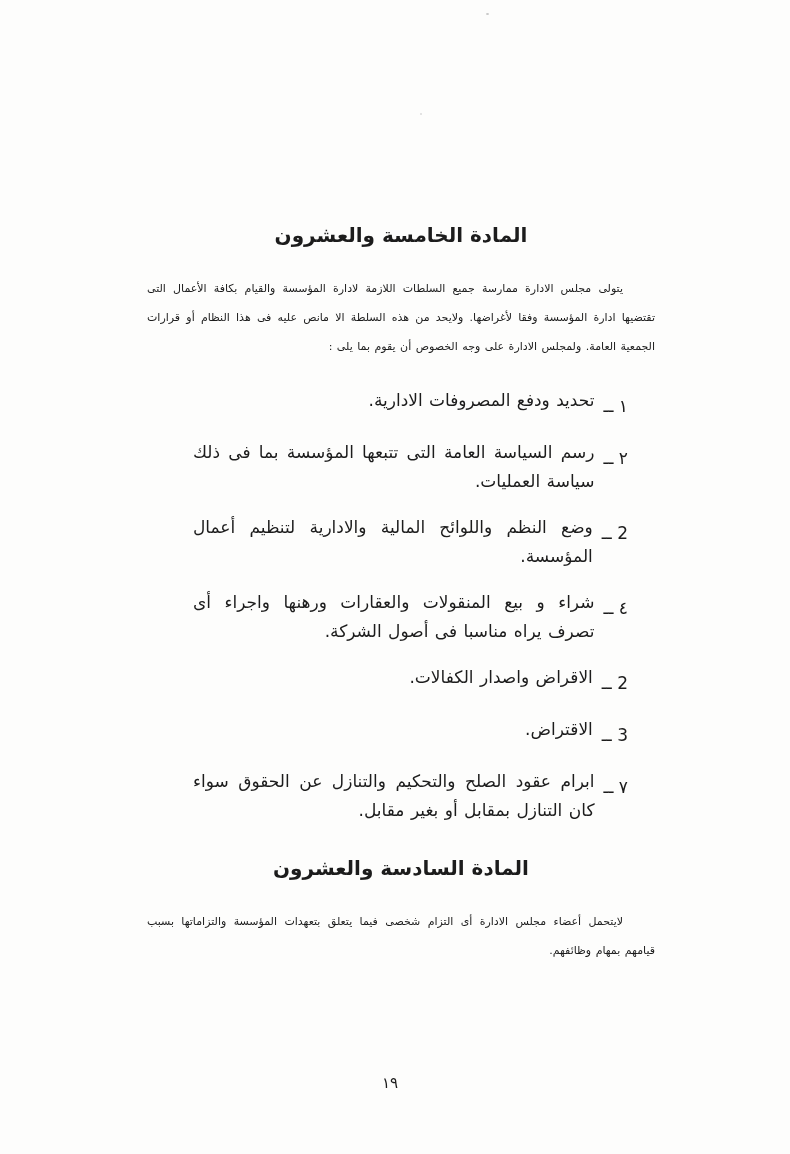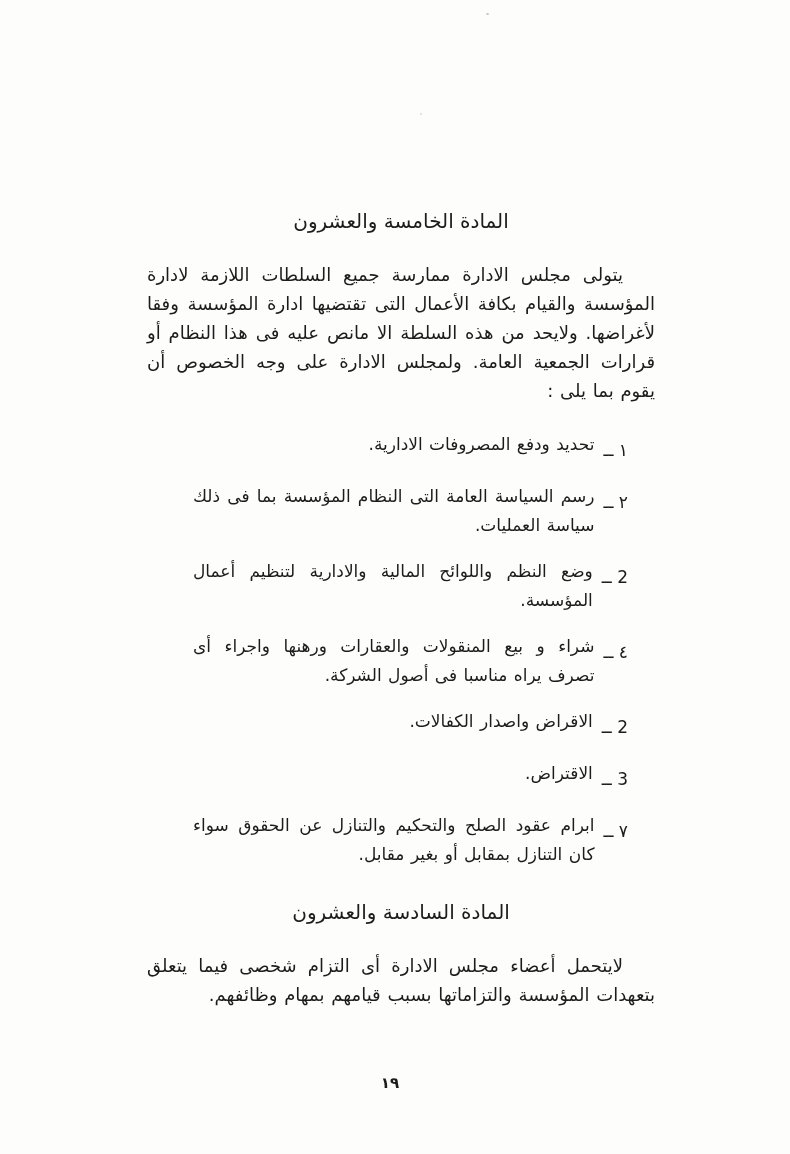--- a/index.html
+++ b/index.html
@@ -19,30 +19,30 @@
     background: var(--paper);
     color: var(--ink);
     direction: rtl;
     font-family: "DejaVu Sans", sans-serif;
     padding: 208px 135px 0 147px;
     overflow: hidden;
   }
   .article-heading {
     font-size: 20px;
     line-height: 27px;
-    font-weight: normal;
+    font-weight: bold;
     text-align: center;
-    margin: 0 0 25px 0;
+    margin: 14px 0 25px 0;
   }
   .article-heading.second {
     margin-top: 30px;
     margin-bottom: 25px;
   }
   .para {
-    font-size: 18px;
+    font-size: 11px;
     line-height: 29px;
     text-align: justify;
     text-indent: 32px;
     margin: 13px 0 25px 0;
     word-spacing: 1px;
   }
   .items {
     list-style: none;
     margin: 0;
     padding: 0 27px 0 0;
@@ -67,21 +67,21 @@
     word-spacing: 1px;
     margin-left: 46px;
   }
   .page-number {
     position: absolute;
     left: 0;
     right: 10px;
     bottom: 62px;
     text-align: center;
     font-size: 15px;
-    font-weight: bold;
+    font-weight: normal;
     letter-spacing: 2px;
   }
   
   .speck {
     position: absolute;
     background: #9a9a9a;
     border-radius: 50%;
     opacity: 0.55;
   }
   .speck.s1 { left: 486px; top: 13px;  width: 3px; height: 2px; }
@@ -99,21 +99,21 @@
 
   <p class="para">يتولى مجلس الادارة ممارسة جميع السلطات اللازمة لادارة المؤسسة والقيام بكافة الأعمال التى تقتضيها ادارة المؤسسة وفقا لأغراضها. ولايحد من هذه السلطة الا مانص عليه فى هذا النظام أو قرارات الجمعية العامة. ولمجلس الادارة على وجه الخصوص أن يقوم بما يلى :</p>
 
   <ol class="items">
     <li class="item">
       <span class="item-marker">١ ــ</span>
       <span class="item-text">تحديد ودفع المصروفات الادارية.</span>
     </li>
     <li class="item">
       <span class="item-marker">٢ ــ</span>
-      <span class="item-text">رسم السياسة العامة التى النظام المؤسسة بما فى ذلك سياسة العمليات.</span>
+      <span class="item-text">رسم السياسة العامة التى تتبعها المؤسسة بما فى ذلك سياسة العمليات.</span>
     </li>
     <li class="item">
       <span class="item-marker">2 ــ</span>
       <span class="item-text">وضع النظم واللوائح المالية والادارية لتنظيم أعمال المؤسسة.</span>
     </li>
     <li class="item">
       <span class="item-marker">٤ ــ</span>
       <span class="item-text">شراء و بيع المنقولات والعقارات ورهنها واجراء أى تصرف يراه مناسبا فى أصول الشركة.</span>
     </li>
     <li class="item">

